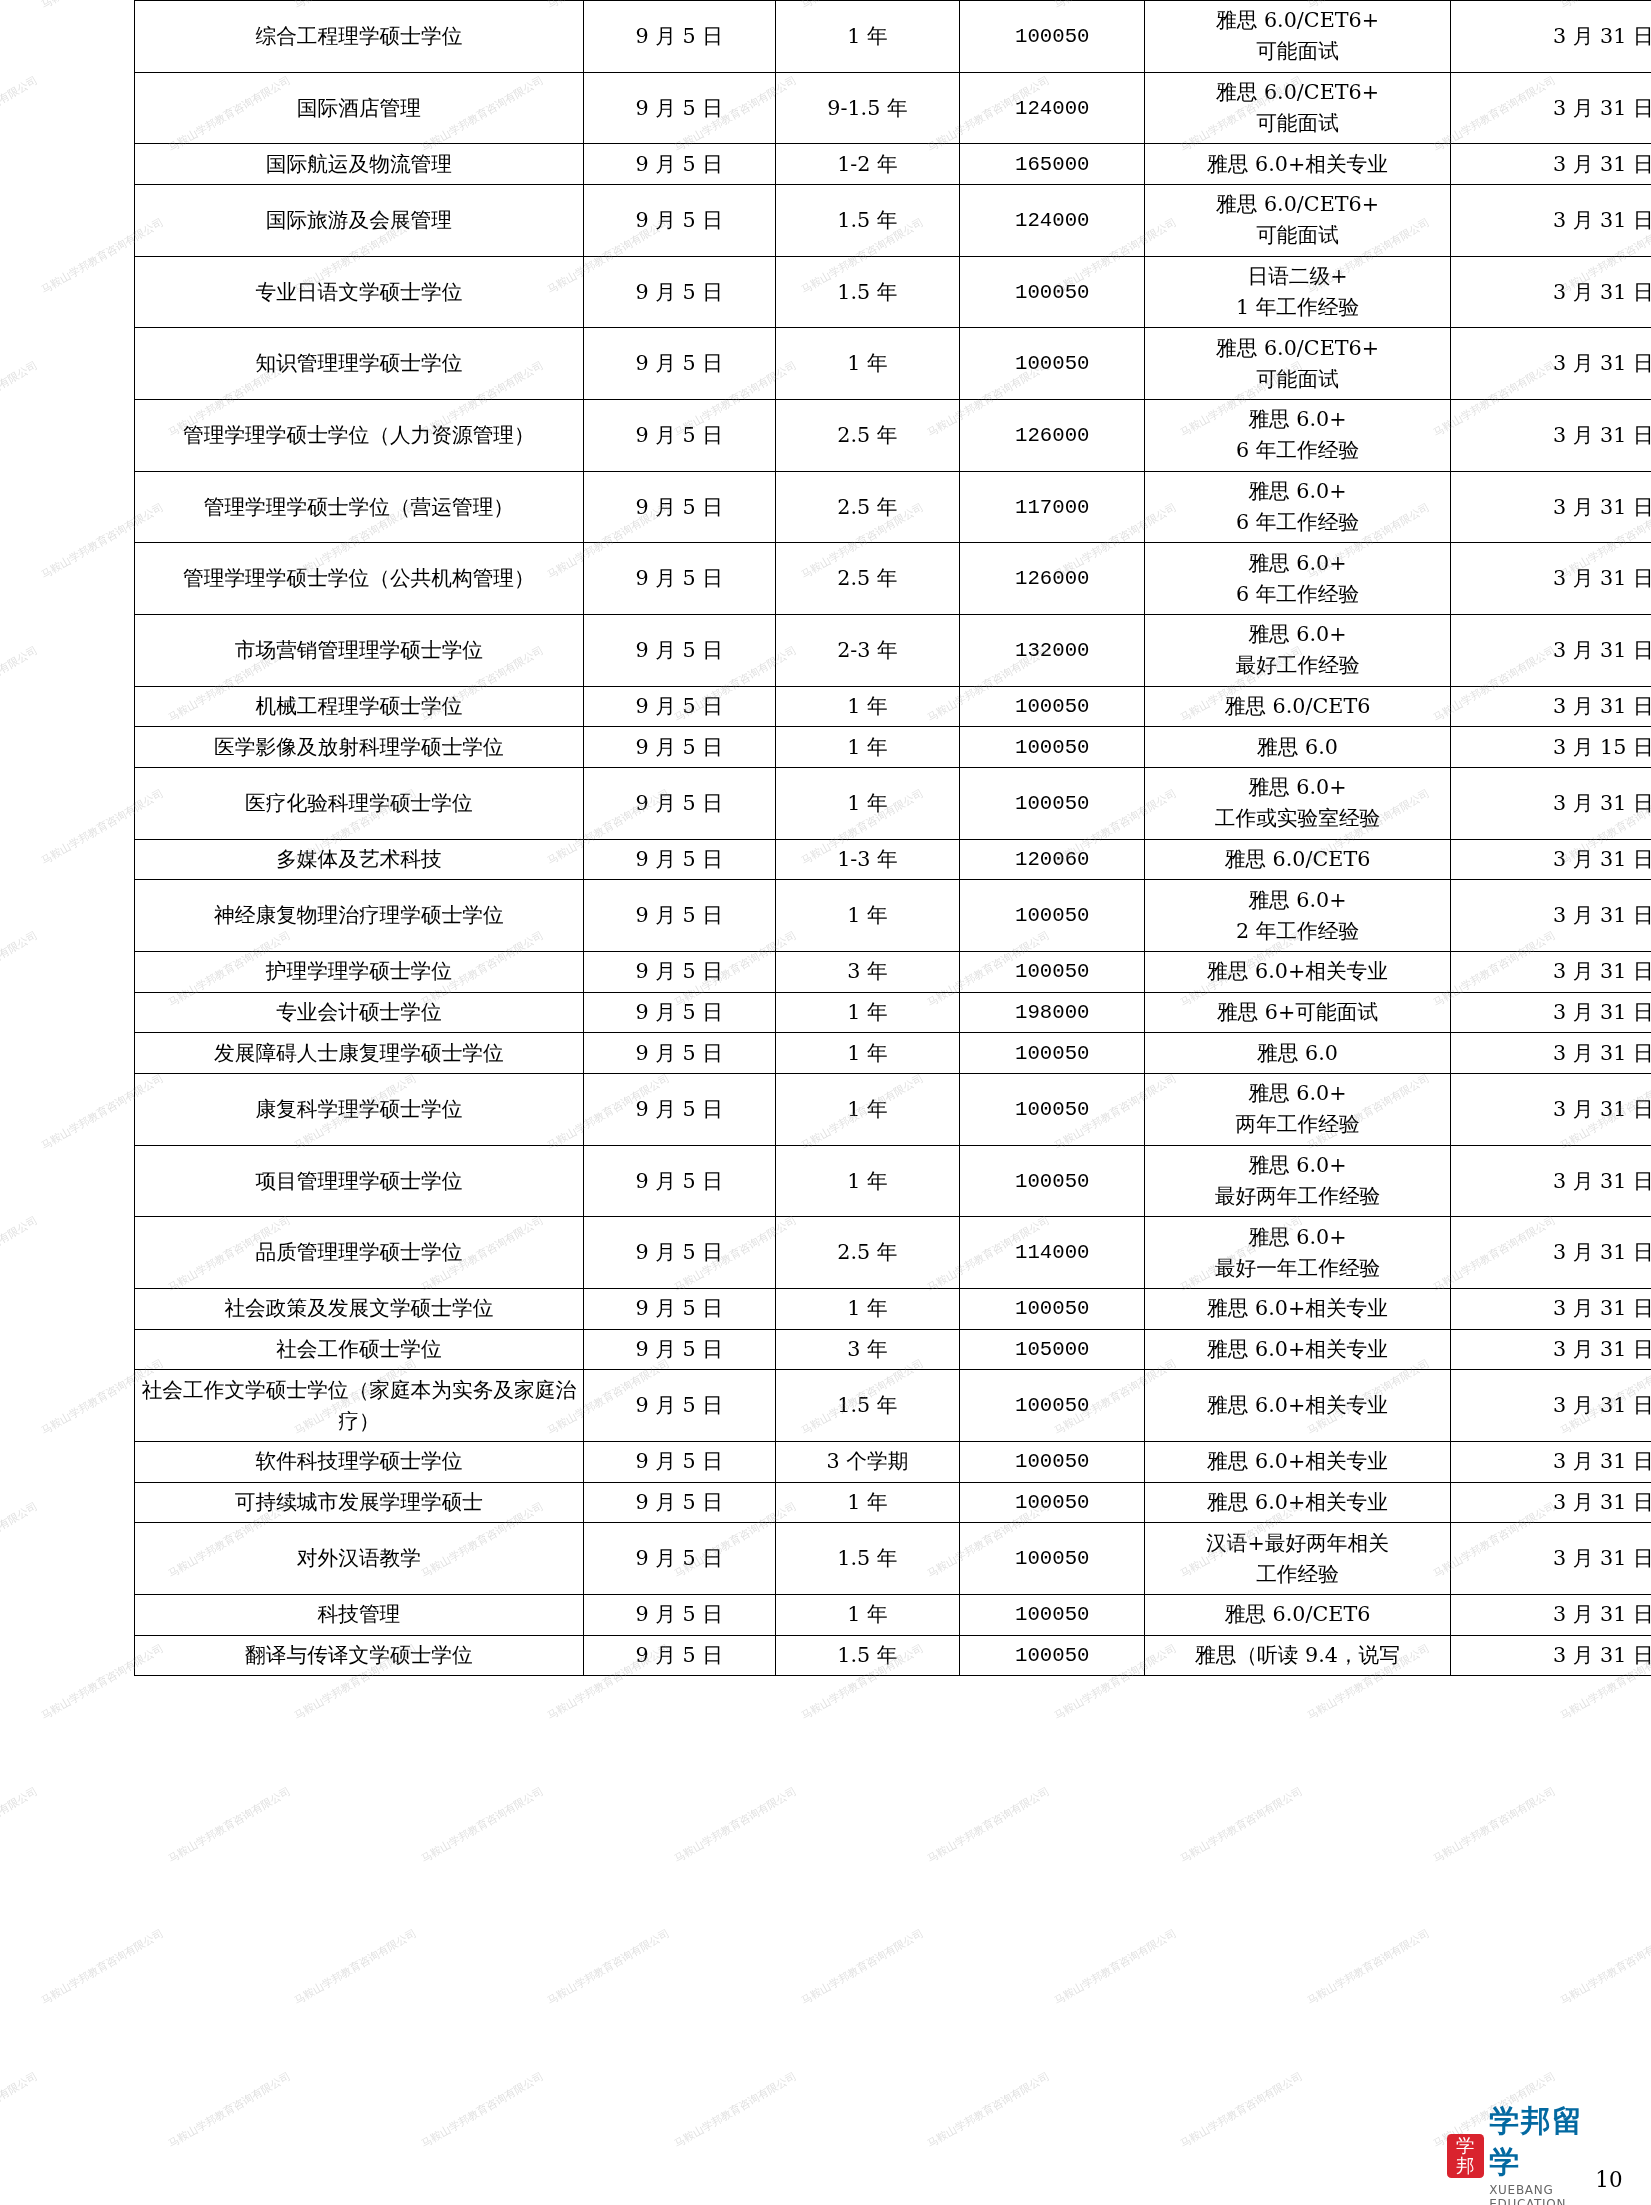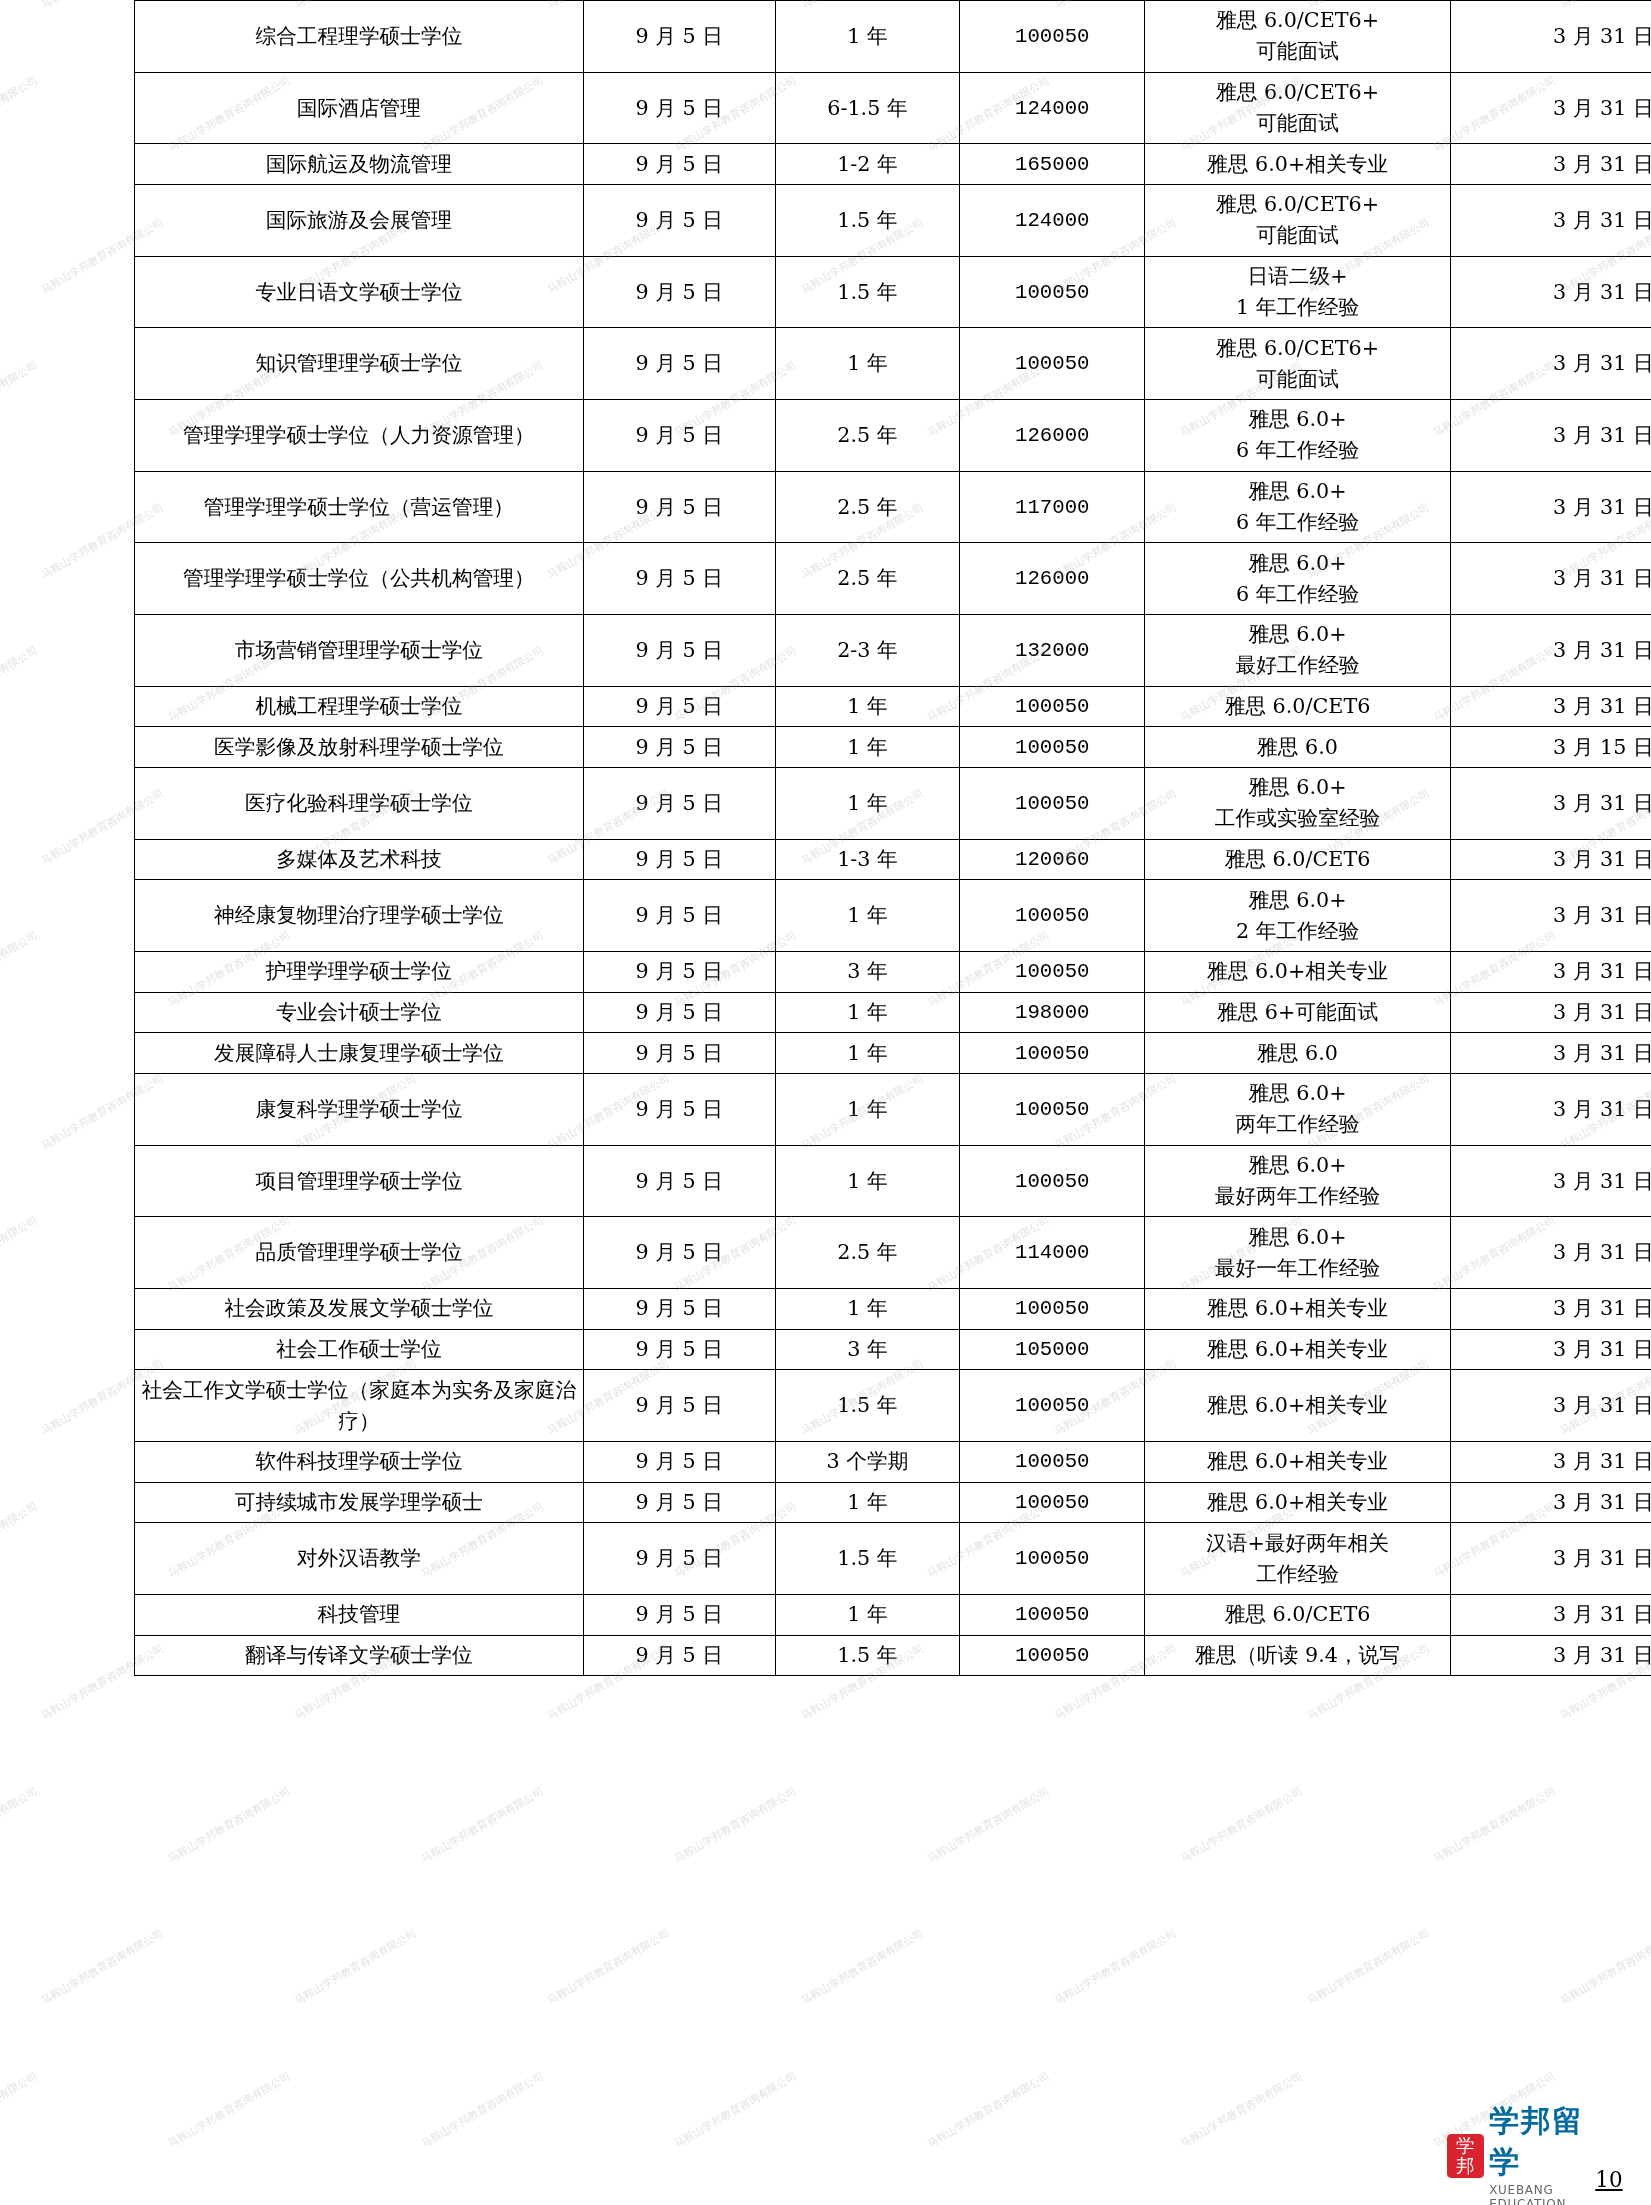--- a/index.html
+++ b/index.html
@@ -68,21 +68,20 @@
 
   
   #page-number {
     position: absolute;
     right: 28.5px;
     bottom: 13px;
     font-size: 21.4px;
     color: #000;
     z-index: 8;
     font-family: "DejaVu Serif", "Liberation Serif", serif;
-    text-decoration: underline;
   }
 
   
   #brand-logo {
     position: absolute;
     right: 41px;
     bottom: 21.4px;
     width: 163px;
     height: 56px;
     z-index: 9;
@@ -129,21 +128,21 @@
           <td class="c0">综合工程理学硕士学位</td>
           <td class="c1">9 月 5 日</td>
           <td class="c2">1 年</td>
           <td class="c3">100050</td>
           <td class="c4 two-line">雅思 6.0/CET6+<br>可能面试</td>
           <td class="c5">3 月 31 日</td>
         </tr>
         <tr>
           <td class="c0">国际酒店管理</td>
           <td class="c1">9 月 5 日</td>
-          <td class="c2">6-1.5 年</td>
+          <td class="c2">9-1.5 年</td>
           <td class="c3">124000</td>
           <td class="c4 two-line">雅思 6.0/CET6+<br>可能面试</td>
           <td class="c5">3 月 31 日</td>
         </tr>
         <tr>
           <td class="c0">国际航运及物流管理</td>
           <td class="c1">9 月 5 日</td>
           <td class="c2">1-2 年</td>
           <td class="c3">165000</td>
           <td class="c4">雅思 6.0+相关专业</td>

